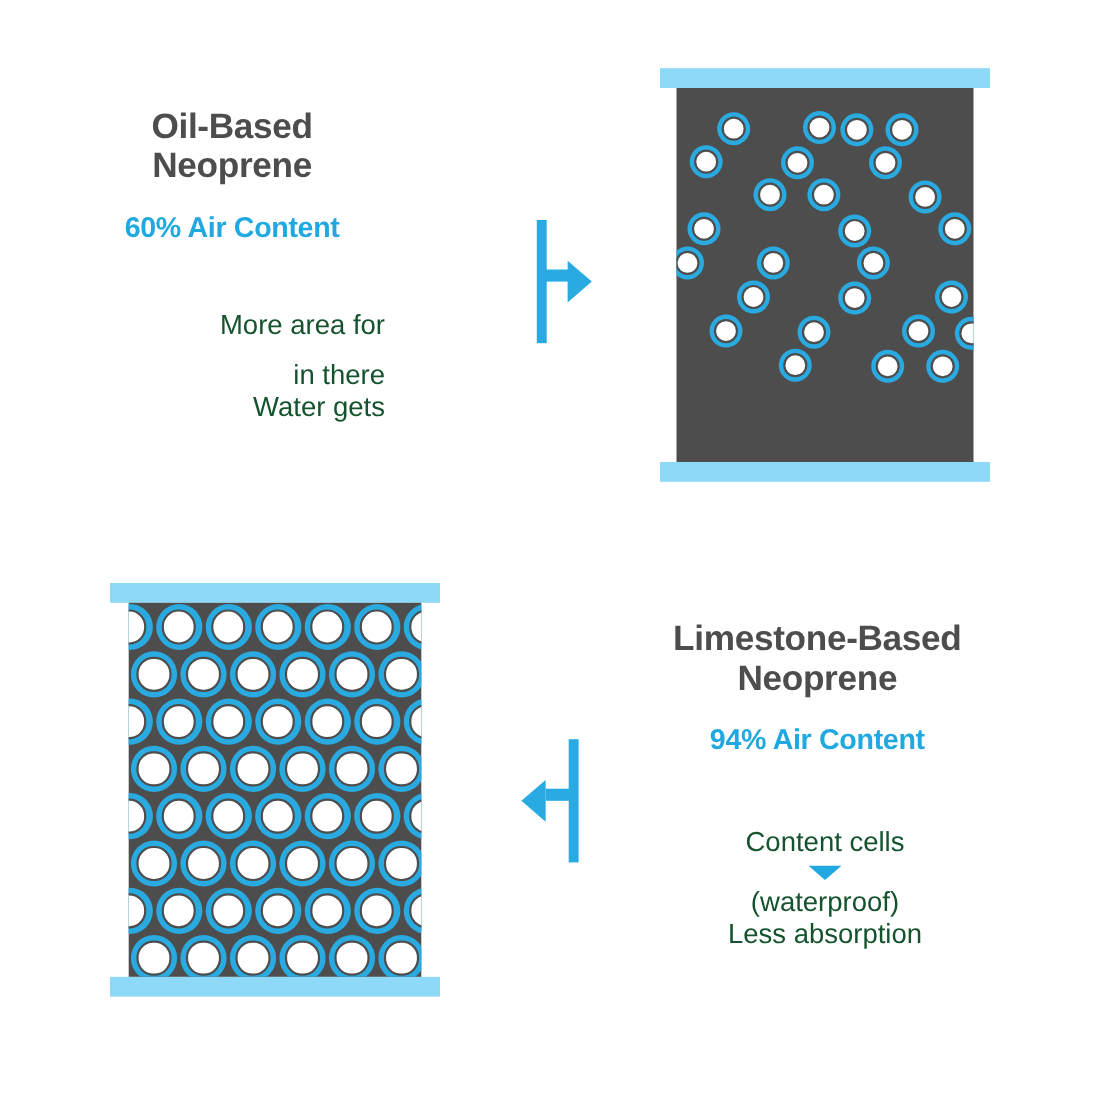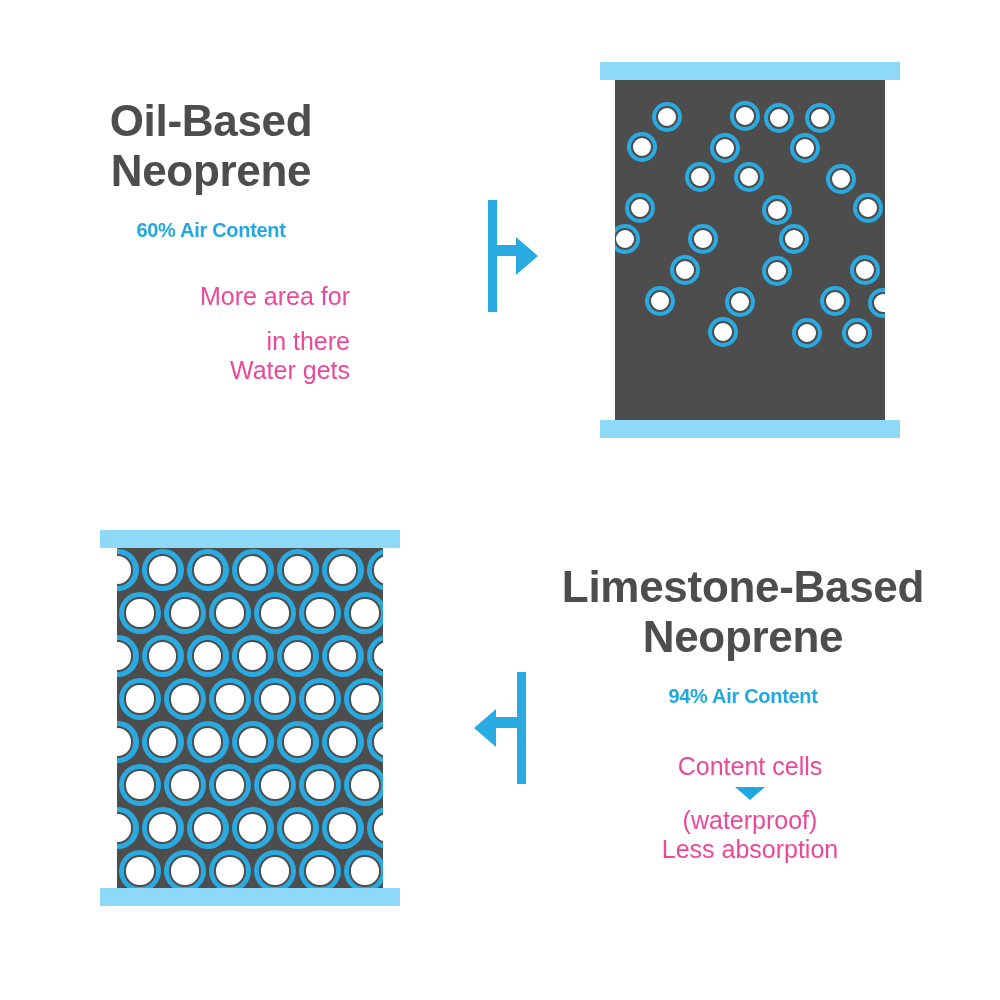--- a/index.html
+++ b/index.html
@@ -14,36 +14,36 @@
     background: #ffffff;
     font-family: "Liberation Sans", sans-serif;
     overflow: hidden;
   }
 
   
   .panel-text { position: absolute; }
 
   .heading {
     color: #4d4d4d;
-    font-size: 44px;
+    font-size: 32px;
     font-weight: bold;
     line-height: 1.14;
     letter-spacing: -0.3px;
     margin: 0;
   }
   .subheading {
     color: #21a8e0;
-    font-size: 20px;
+    font-size: 26px;
     font-weight: bold;
     line-height: 1.2;
     letter-spacing: -0.3px;
     margin: 0;
   }
   .body-line {
-    color: #ec4899;
+    color: #14532d;
     font-size: 25px;
     font-weight: normal;
     line-height: 1.16;
     margin: 0;
   }
 
   #topleft-text {
     left: 30px;
     top: 96px;
     width: 362px;

